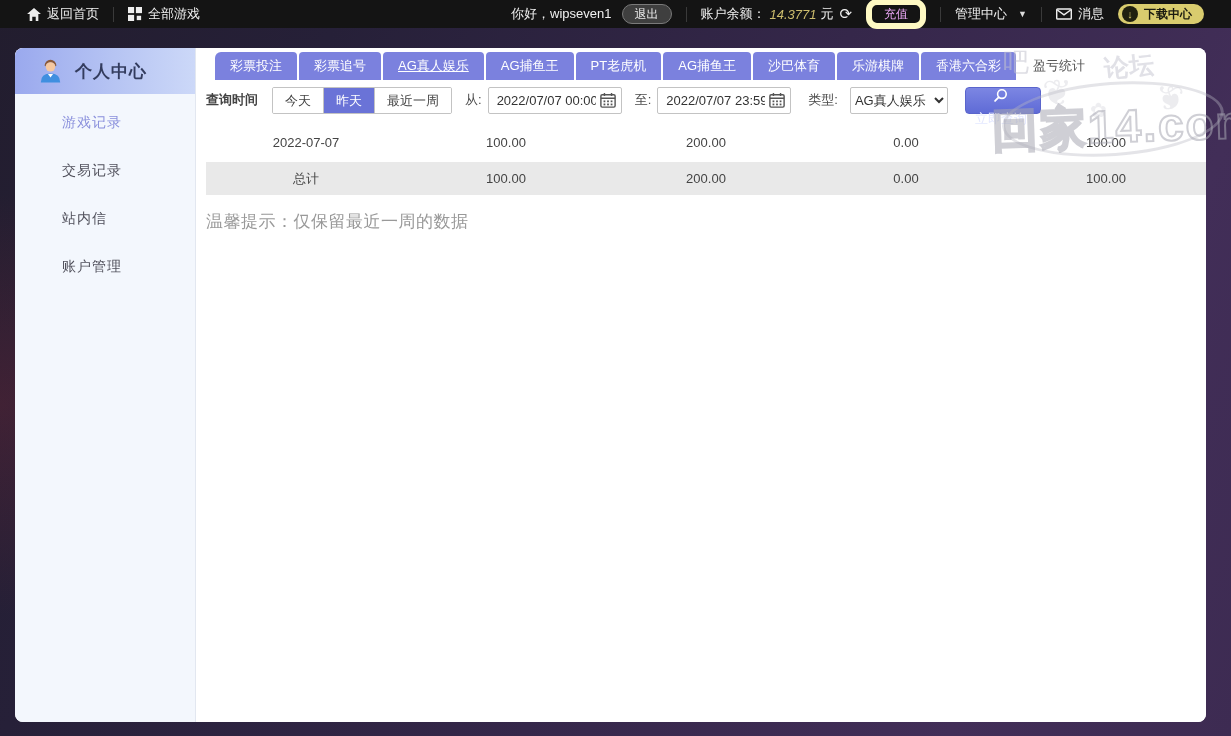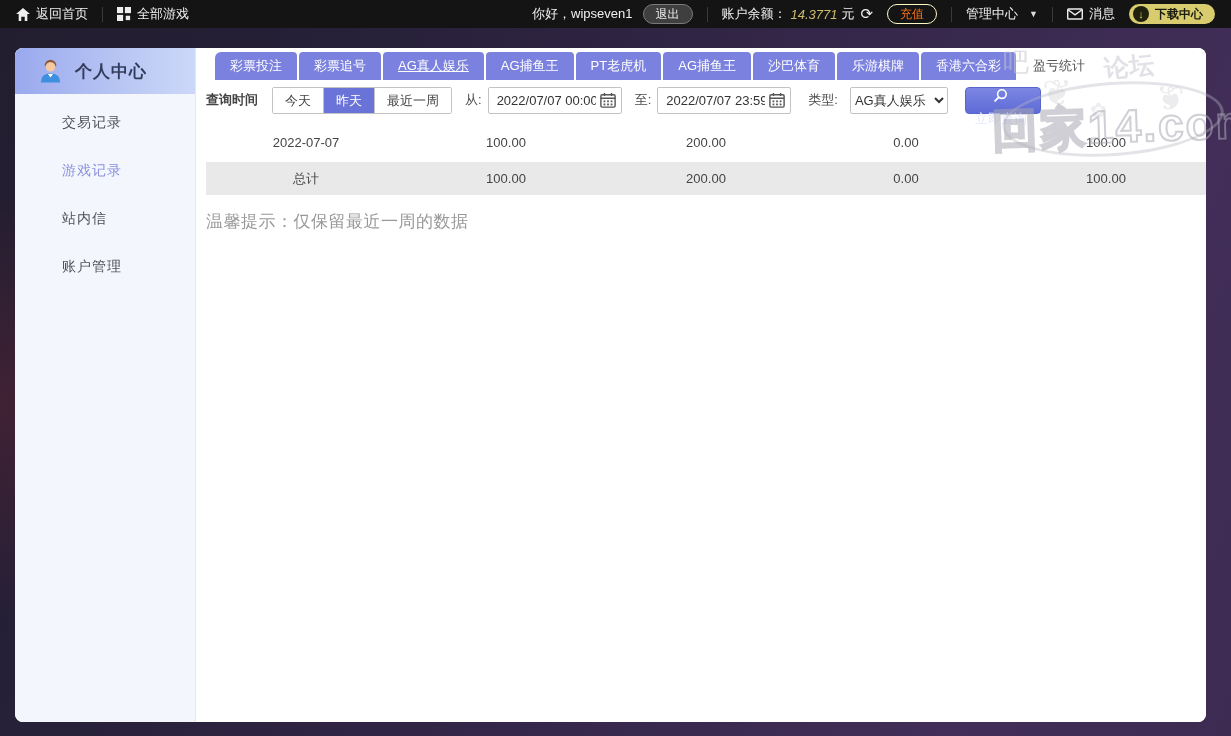--- a/index.html
+++ b/index.html
@@ -12,30 +12,30 @@
     position:relative; width:1231px; height:736px;
     background:
       radial-gradient(420px 300px at 0% 55%, rgba(130,40,55,.30), rgba(0,0,0,0) 70%),
       linear-gradient(115deg,#221d2e 0%,#262038 22%,#35274a 55%,#422e58 82%,#3d2b52 100%);
   }
 
   
   .topbar {
     position:absolute; top:0; left:0; width:100%; height:28px;
     background:#141414; display:flex; align-items:center;
-    padding:0 16px; color:#f0f0f0; font-size:13px; z-index:10;
+    padding:0 27px; color:#f0f0f0; font-size:13px; z-index:10;
   }
   .tb-item { display:flex; align-items:center; gap:6px; cursor:pointer; white-space:nowrap; }
   .tb-sep { width:1px; height:15px; background:#3a3a3a; margin:0 14px; }
   .tb-spacer { flex:1; }
   .pill {
     border-radius:11px; padding:1px 12px; font-size:12px; cursor:pointer; line-height:16px;
   }
   .pill-logout { background:#3f3f3f; border:1px solid #7a7a7a; color:#eee; margin-left:10px; }
-  .pill-recharge { background:transparent; border:1px solid #fef9c3; color:#f97316; margin-left:8px; }
+  .pill-recharge { background:transparent; border:6px solid #fef9c3; color:#f0abfc; margin-left:8px; }
   .pill-download {
     background:#d9cc6e; color:#1b1b10; border:none; display:flex; align-items:center; gap:6px;
     padding:2px 12px 2px 4px; border-radius:12px; font-weight:bold; margin-left:14px;
   }
   .dl-circle {
     width:16px; height:16px; border-radius:50%; background:#20200f; color:#d9cc6e;
     display:flex; align-items:center; justify-content:center; font-size:11px; font-weight:bold;
   }
   .balance-val { color:#cdbd6d; margin:0 4px;font-style:italic; }
   .refresh-ico { font-size:15px; margin:0 6px; cursor:pointer; }
@@ -211,22 +211,22 @@
           <svg width="27" height="27" viewBox="0 0 32 32">
             <path d="M9 9 a7 7 0 0 1 14 0 l-1 1 a6.2 6.2 0 0 0 -12 0 Z" fill="#8a5a3b"></path>
             <circle cx="16" cy="10.5" r="5.6" fill="#f6c89f"></circle>
             <path d="M4.5 29 Q4.5 18.5 16 18.5 Q27.5 18.5 27.5 29 Z" fill="#3f8fe0"></path>
             <path d="M13 19 L16 23 L19 19 Z" fill="#fff"></path>
           </svg>
         </span>
         <span class="sidebar-title">个人中心</span>
       </div>
       <div class="sidebar-nav">
+        <div class="nav-item active">游戏记录</div>
         <div class="nav-item">交易记录</div>
-        <div class="nav-item active">游戏记录</div>
         <div class="nav-item">站内信</div>
         <div class="nav-item">账户管理</div>
       </div>
     </div>
 
     <div class="main">
 
       <div class="tabs">
         <span class="tab first">彩票投注</span>
         <span class="tab">彩票追号</span>

